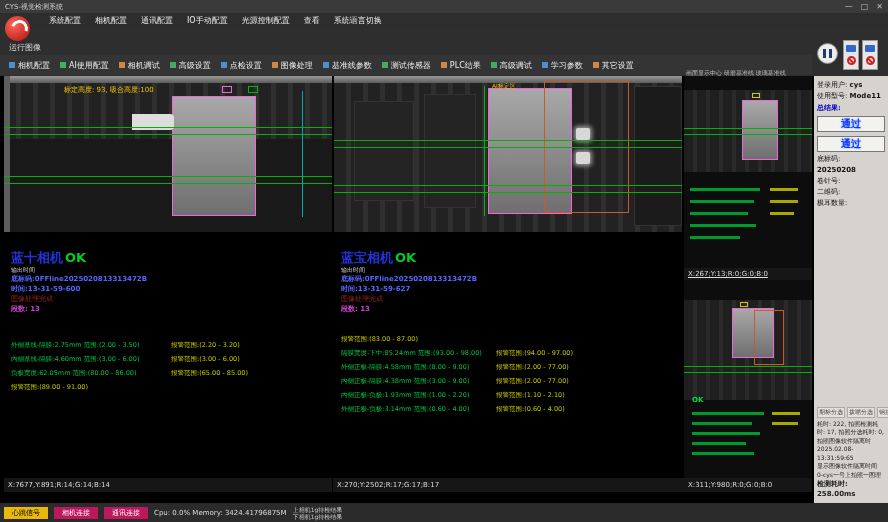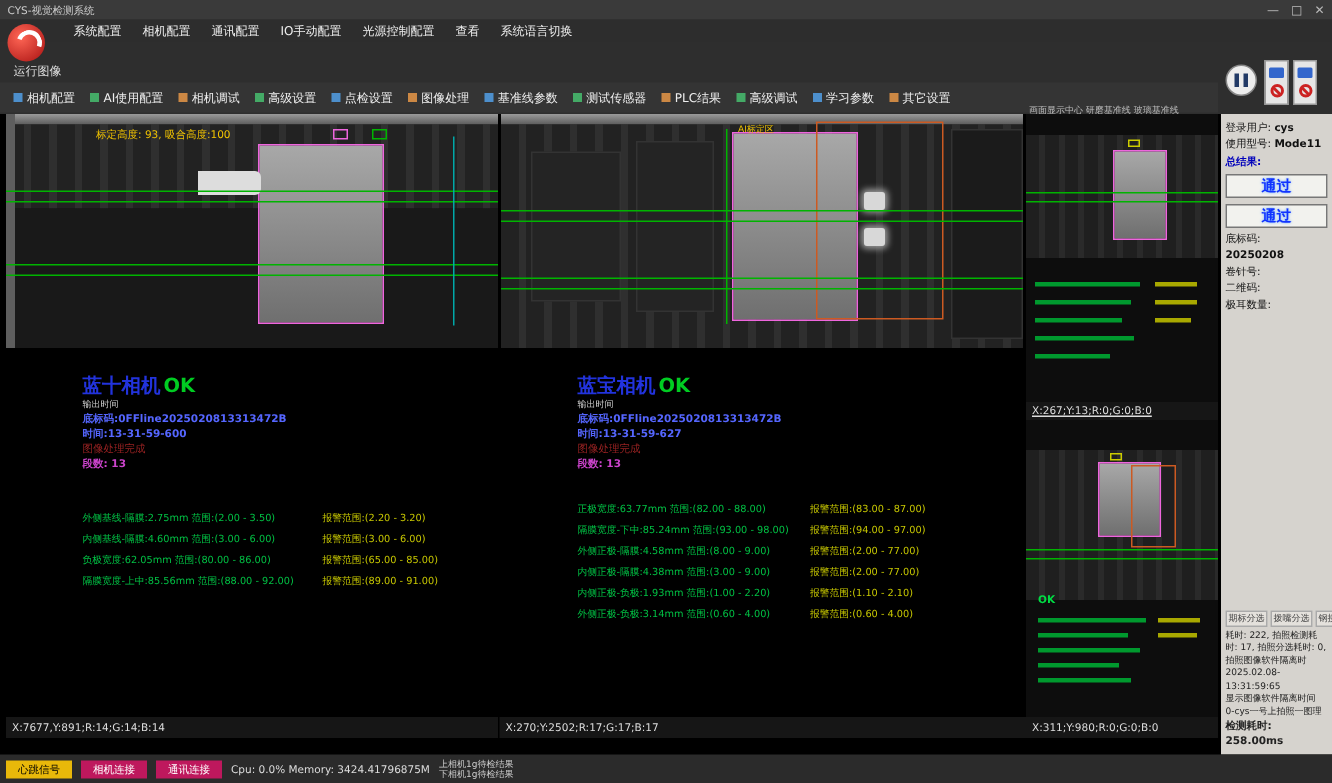--- a/index.html
+++ b/index.html
@@ -57,21 +57,21 @@
   .connector { position:absolute; background:#ddd; border-radius:0 4px 4px 0; }
   .gl { position:absolute; left:0; width:100%; height:1px; background:#00b400; }
   .vline { position:absolute; width:1px; }
   .cyan { background:#00a8a8; } .green { background:#00b400; }
   .overlay-yellow { position:absolute; color:#f2c400; font-size:7px; white-space:nowrap; }
   .legend-box { position:absolute; width:10px; height:7px; border:1px solid; }
   .orange-rect { position:absolute; border:1px solid #cc5a22; }
   .blob { position:absolute; background:#d8d8d8; border-radius:2px; box-shadow:0 0 4px 2px #999; }
   .blockA { position:absolute; background:#242424; border:1px solid #333; }
   
-  .cam-text { position:absolute; left:7px; top:174px; right:4px;margin-left:44px; }
+  .cam-text { position:absolute; left:7px; top:174px; right:4px; }
   .result-line { font-size:13px; font-weight:bold; line-height:15px; }
   .result-title { color:#2233dd; }
   .result-ok { color:#00cc22; margin-left:2px; }
   .out-label { color:#cfcfcf; font-size:6px; line-height:9px; }
   .barcode, .timeline { color:#5566ff; font-size:7px; line-height:10px; font-weight:bold; }
   .process { color:#992222; font-size:7px; line-height:10px; }
   .segment { color:#cc44cc; font-size:7px; line-height:10px; font-weight:bold; }
   .m-rows { margin-top:24px; }
   .m-row { display:flex; line-height:14px; }
   .m-val { width:160px; color:#00c244; font-size:6.5px; white-space:nowrap; }
@@ -241,21 +241,20 @@
         </div>
         <div class="m-row">
           <span class="m-val">内侧基线-隔膜:4.60mm 范围:(3.00 - 6.00)</span>
           <span class="m-alarm">报警范围:(3.00 - 6.00)</span>
         </div>
         <div class="m-row">
           <span class="m-val">负极宽度:62.05mm 范围:(80.00 - 86.00)</span>
           <span class="m-alarm">报警范围:(65.00 - 85.00)</span>
         </div>
         <div class="m-row">
-          <span class="m-val">隔膜宽度-上中:85.56mm 范围:(88.00 - 92.00)</span>
           <span class="m-alarm">报警范围:(89.00 - 91.00)</span>
         </div>
       </div>
     </div>
   </div>
   <div class="coordbar cl">X:7677,Y:891;R:14;G:14;B:14</div>
 
   <div class="cam-panel right">
     <div class="cam-img r">
       <div class="band-top"></div>
@@ -278,21 +277,20 @@
       <div class="result-line">
         <span class="result-title">蓝宝相机</span><span class="result-ok">OK</span>
       </div>
       <div class="out-label">输出时间</div>
       <div class="barcode">底标码:0FFline2025020813313472B</div>
       <div class="timeline">时间:13-31-59-627</div>
       <div class="process">图像处理完成</div>
       <div class="segment">段数: 13</div>
       <div class="m-rows" style="margin-top:18px;">
         <div class="m-row">
-          <span class="m-val">正极宽度:63.77mm 范围:(82.00 - 88.00)</span>
           <span class="m-alarm">报警范围:(83.00 - 87.00)</span>
         </div>
         <div class="m-row">
           <span class="m-val">隔膜宽度-下中:85.24mm 范围:(93.00 - 98.00)</span>
           <span class="m-alarm">报警范围:(94.00 - 97.00)</span>
         </div>
         <div class="m-row">
           <span class="m-val">外侧正极-隔膜:4.58mm 范围:(8.00 - 9.00)</span>
           <span class="m-alarm">报警范围:(2.00 - 77.00)</span>
         </div>

